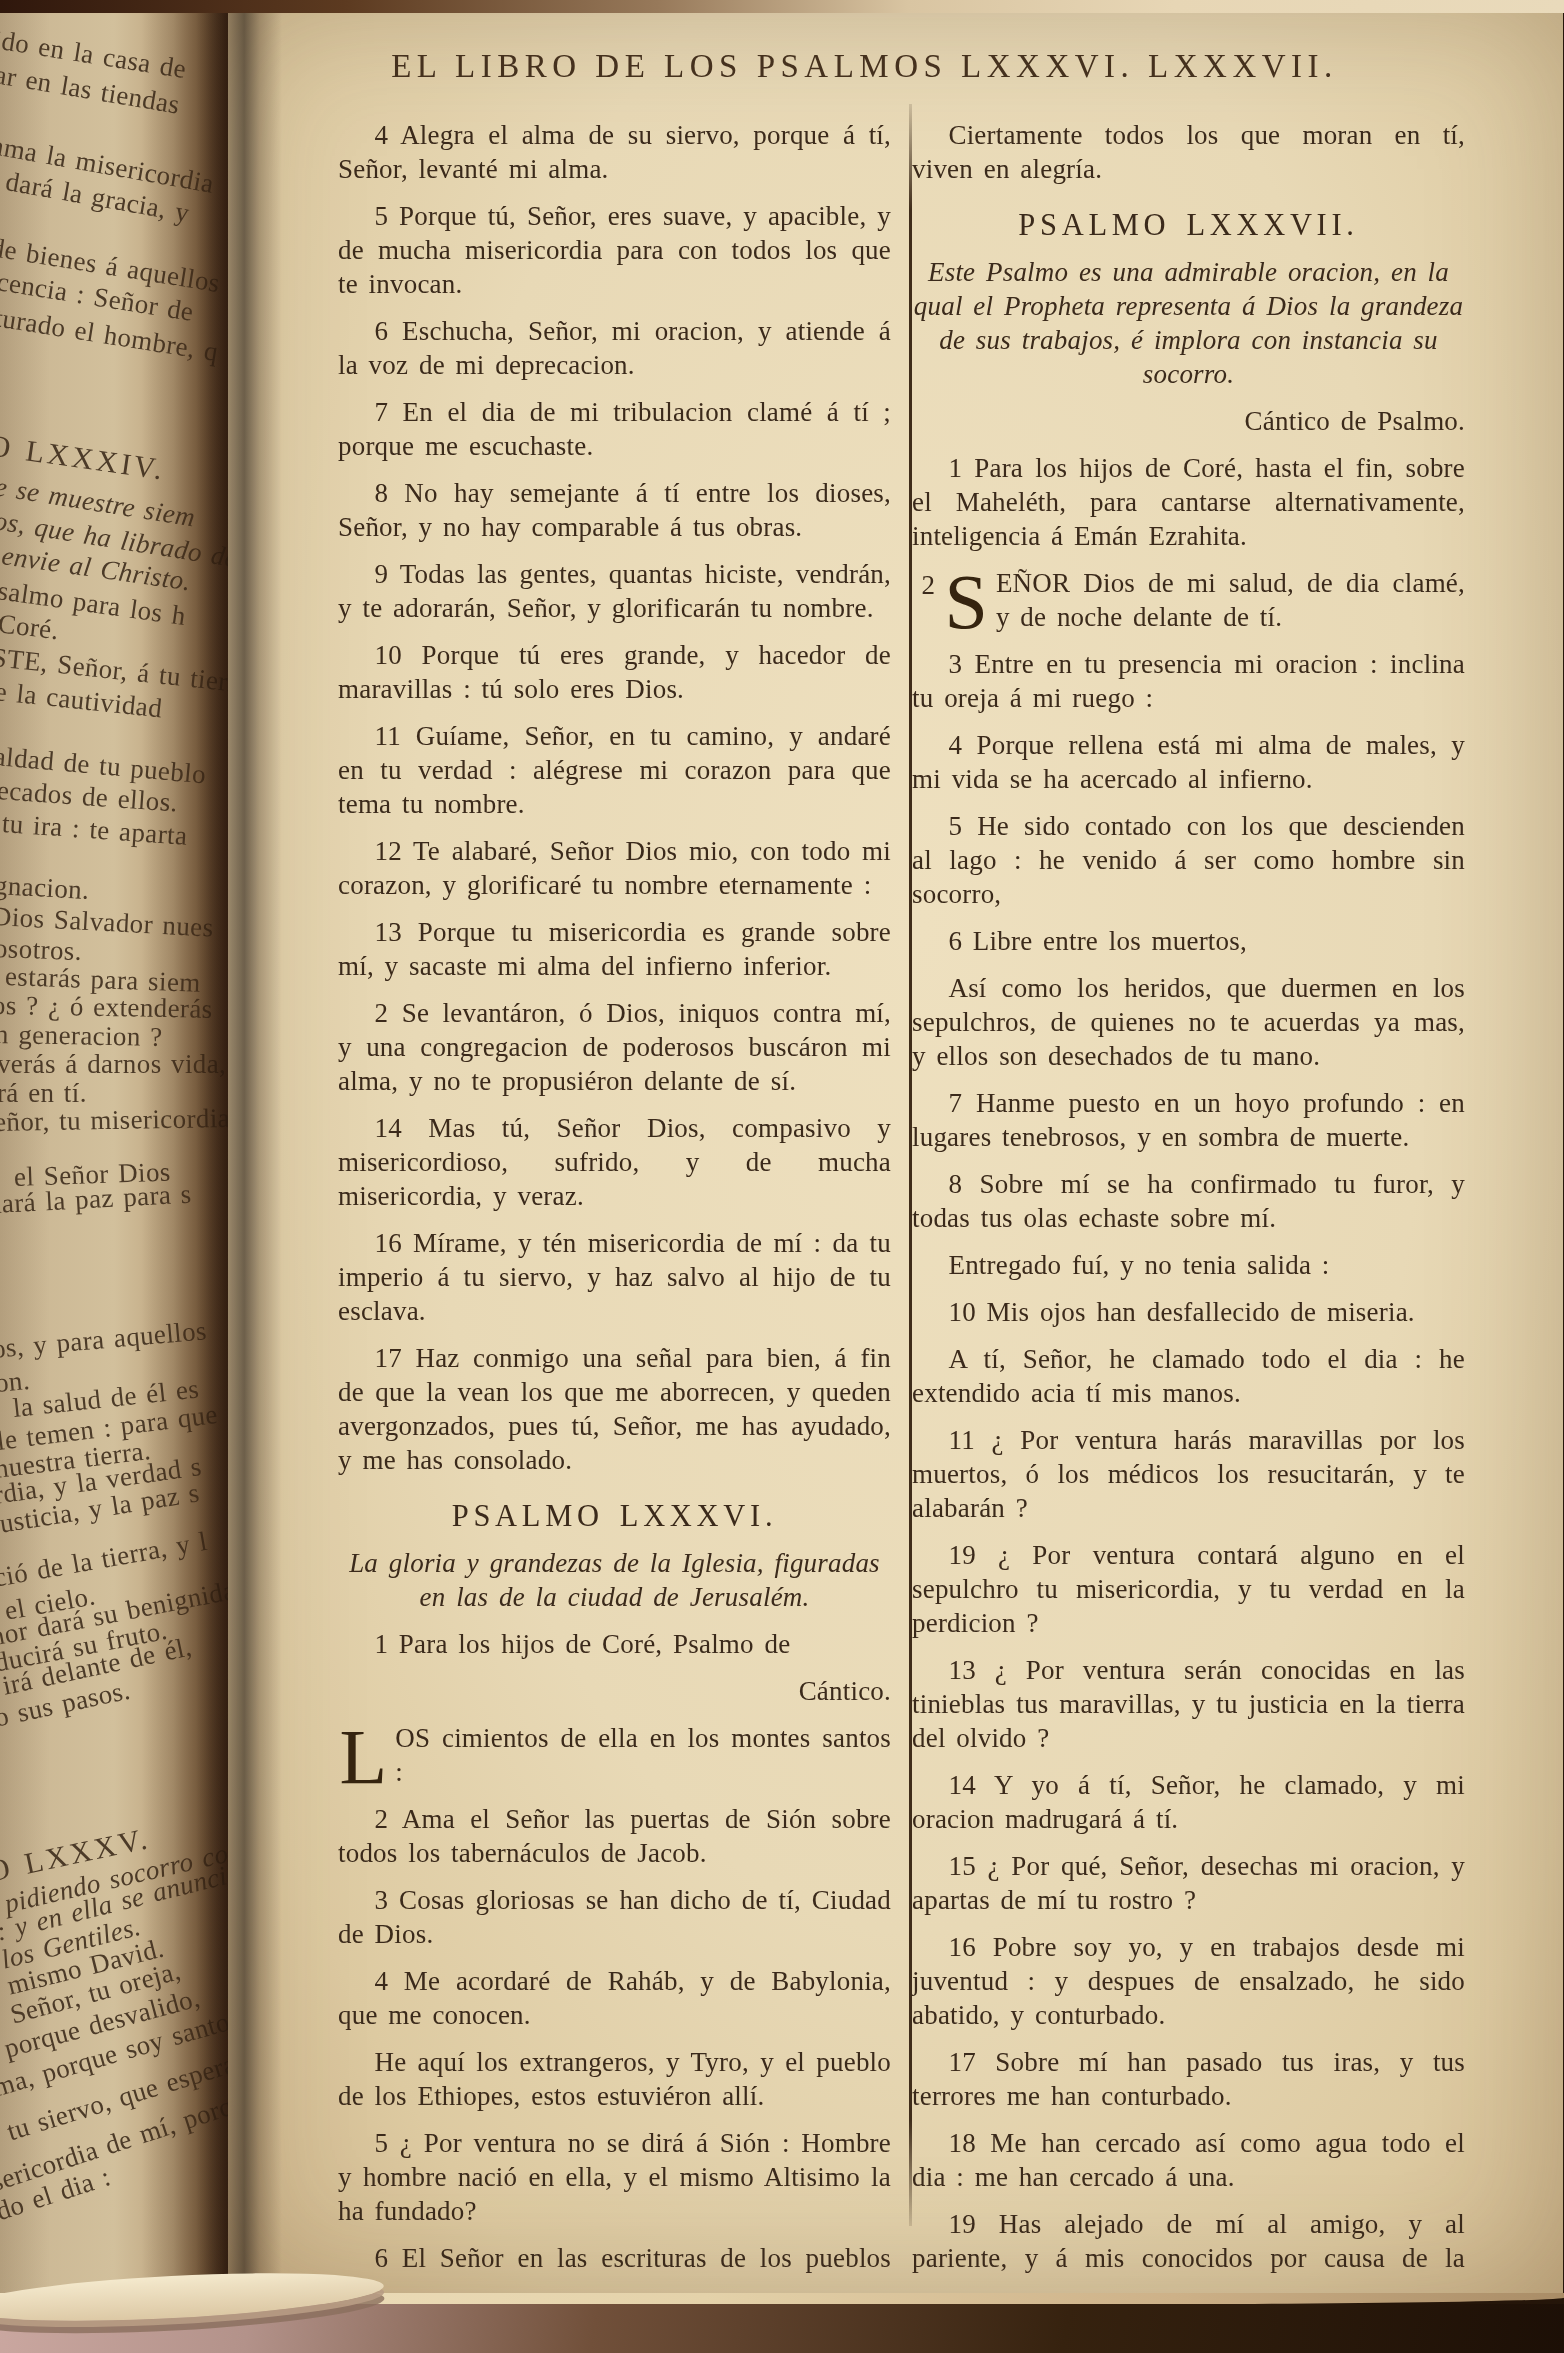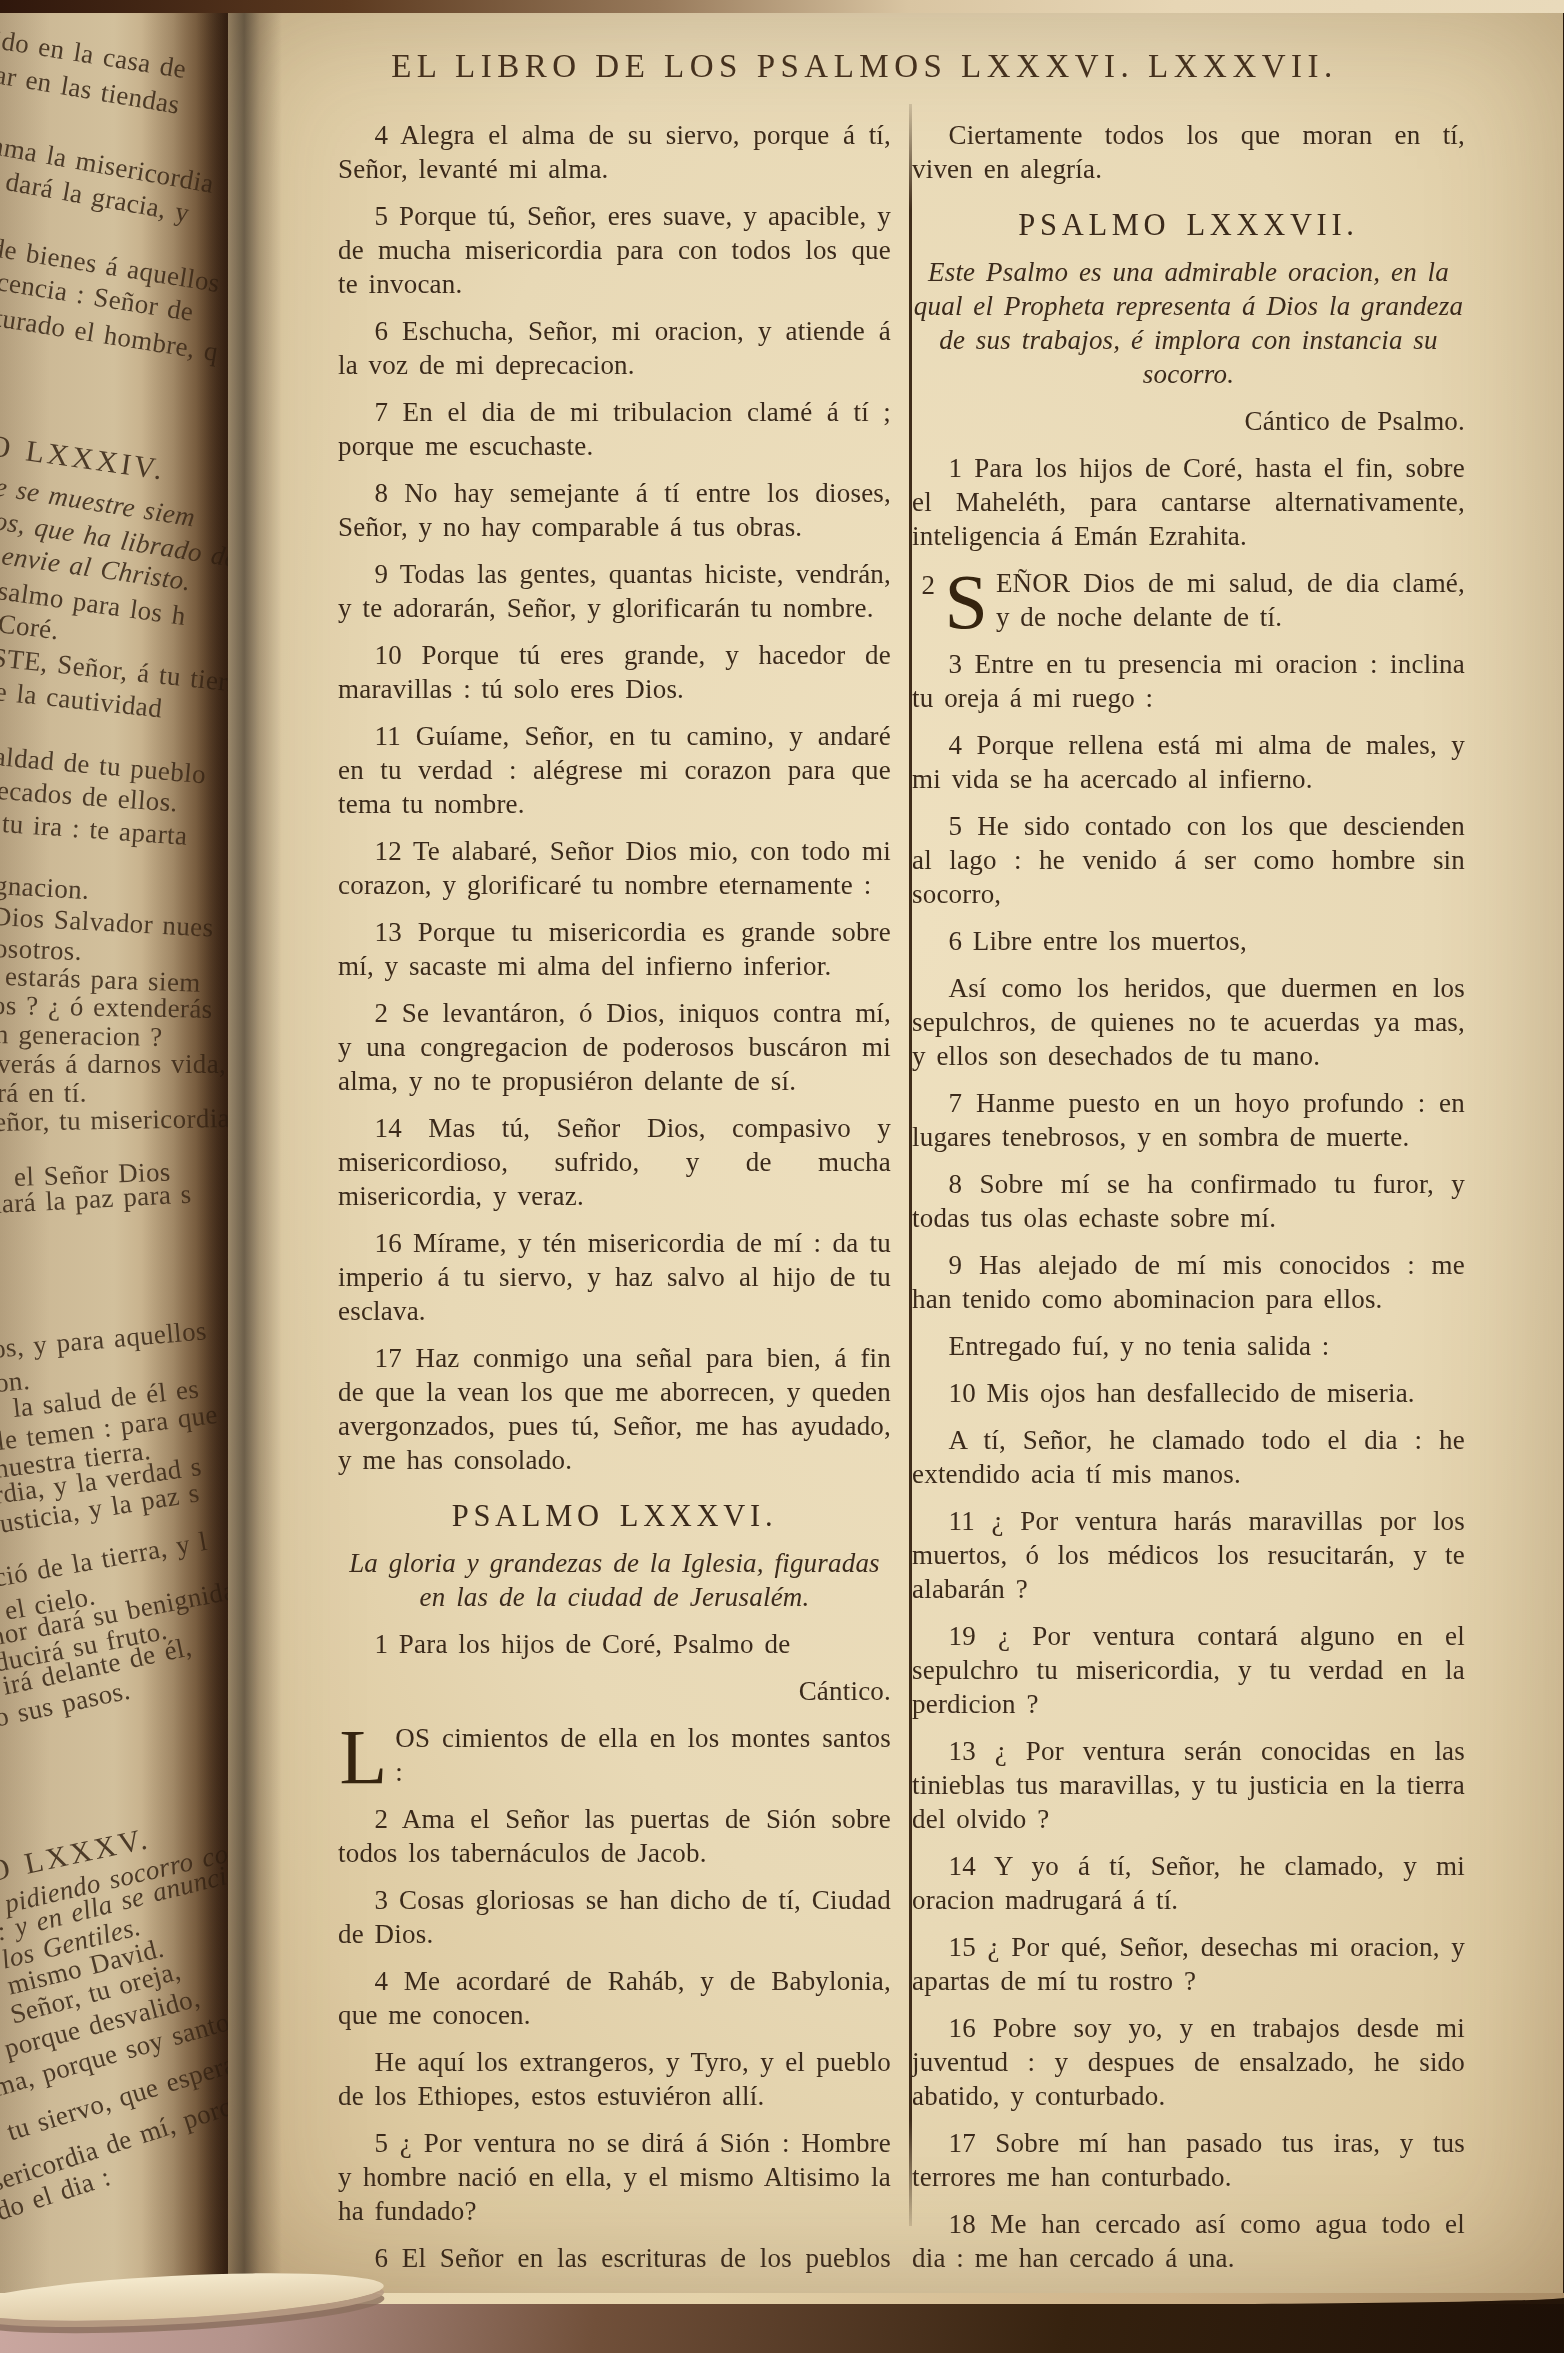--- a/index.html
+++ b/index.html
@@ -183,21 +183,20 @@
       <p class="b-center">Cántico de Psalmo.</p>
       <p class="b-verse">1 Para los hijos de Coré, hasta el fin, sobre el Maheléth, para cantarse alternativamente, inteligencia á Emán Ezrahita.</p>
       <p class="b-dropcap"><span class="dc-num">2</span><span class="dc">S</span>EÑOR Dios de mi salud, de dia clamé, y de noche delante de tí.</p>
       <p class="b-verse">3 Entre en tu presencia mi oracion : inclina tu oreja á mi ruego :</p>
       <p class="b-verse">4 Porque rellena está mi alma de males, y mi vida se ha acercado al infierno.</p>
       <p class="b-verse">5 He sido contado con los que descienden al lago : he venido á ser como hombre sin socorro,</p>
       <p class="b-verse">6 Libre entre los muertos,</p>
       <p class="b-verse">Así como los heridos, que duermen en los sepulchros, de quienes no te acuerdas ya mas, y ellos son desechados de tu mano.</p>
       <p class="b-verse">7 Hanme puesto en un hoyo profundo : en lugares tenebrosos, y en sombra de muerte.</p>
       <p class="b-verse">8 Sobre mí se ha confirmado tu furor, y todas tus olas echaste sobre mí.</p>
-      <p class="b-verse">9 Has alejado de mí mis conocidos : me han tenido como abominacion para ellos.</p>
       <p class="b-verse">Entregado fuí, y no tenia salida :</p>
       <p class="b-verse">10 Mis ojos han desfallecido de miseria.</p>
       <p class="b-verse">A tí, Señor, he clamado todo el dia : he extendido acia tí mis manos.</p>
       <p class="b-verse">11 ¿ Por ventura harás maravillas por los muertos, ó los médicos los resucitarán, y te alabarán ?</p>
       <p class="b-verse">19 ¿ Por ventura contará alguno en el sepulchro tu misericordia, y tu verdad en la perdicion ?</p>
       <p class="b-verse">13 ¿ Por ventura serán conocidas en las tinieblas tus maravillas, y tu justicia en la tierra del olvido ?</p>
       <p class="b-verse">14 Y yo á tí, Señor, he clamado, y mi oracion madrugará á tí.</p>
       <p class="b-verse">15 ¿ Por qué, Señor, desechas mi oracion, y apartas de mí tu rostro ?</p>
       <p class="b-verse">16 Pobre soy yo, y en trabajos desde mi juventud : y despues de ensalzado, he sido abatido, y conturbado.</p>
       <p class="b-verse">17 Sobre mí han pasado tus iras, y tus terrores me han conturbado.</p>

